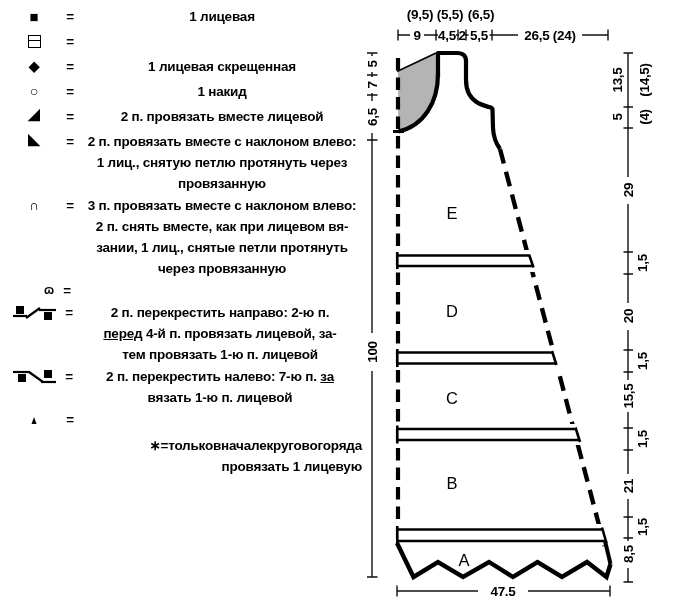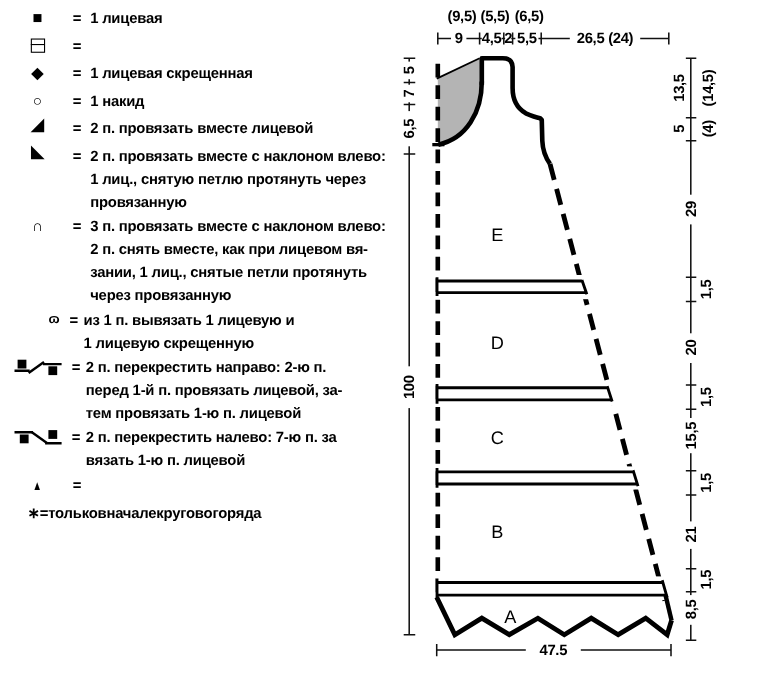--- a/index.html
+++ b/index.html
@@ -5,39 +5,39 @@
   html,body{margin:0;padding:0;background:#fff;}
   .canvas{position:relative;width:690px;height:616px;background:#fff;overflow:hidden;
           font-family:"Liberation Sans",sans-serif;color:#000;}
   
   .legend{position:absolute;left:10px;top:6px;width:352px;font-size:13.5px;line-height:21px;
           font-weight:700;letter-spacing:-0.2px;}
   .lrow{display:flex;align-items:flex-start;margin-bottom:4px;}
   .lrow.tight{margin-bottom:1px;}
   .sym{width:48px;text-align:center;flex:0 0 auto;}
   .eq{width:24px;text-align:center;flex:0 0 auto;}
-  .txt{flex:1 1 auto;}
+  .txt{flex:1 1 auto;text-align:center;}
   .ln{white-space:nowrap;}
-  .ul{}
+  .ul{text-decoration:underline;}
   .purlbox{display:inline-block;width:11px;height:11px;border:1.8px solid #000;position:relative;top:2px;}
   .purlbox::after{content:"";position:absolute;left:-0.5px;right:-0.5px;top:3.6px;border-top:1.8px solid #000;}
   .sq{font-size:15px;}
   .dia{font-size:14px;}
   .cir{font-size:14px;}
   .tri{font-size:15px;line-height:15px;}
   .arch{font-size:14px;font-weight:700;}
   .incg{font-size:12px;}
   .spade{display:inline-block;font-size:12px;transform:scaleX(0.72);}
   .cableicon{display:inline-block;margin-top:3px;}
   .inc-row{margin-left:30px;}
   .inc-row .sym{width:18px;}
   .inc-row .eq{width:18px;}
   .cab-row .sym{width:50px;}
   .cab-row .eq{width:18px;}
-  .footer-ln{margin-left:15px;white-space:nowrap;}
+  .footer-ln{margin-left:15px;white-space:nowrap;text-align:right;}
   
   .schematic{position:absolute;left:0;top:0;}
   svg text{font-family:"Liberation Sans",sans-serif;font-weight:700;font-size:13.5px;
            letter-spacing:-0.3px;fill:#000;}
   svg text.sec{font-size:16.5px;font-weight:400;letter-spacing:0;}
 </style>
 </head>
 <body>
 
 <div class="canvas">
@@ -90,40 +90,36 @@
         <div class="ln">3 п. провязать вместе с наклоном влево:</div>
         <div class="ln">2 п. снять вместе, как при лицевом вя-</div>
         <div class="ln">зании, 1 лиц., снятые петли протянуть</div>
         <div class="ln">через провязанную</div>
       </span>
     </div>
 
     <div class="lrow tight inc-row">
       <span class="sym incg">ɷ</span>
       <span class="eq">=</span>
-      <span class="txt">
-        <div class="ln">из 1 п. вывязать 1 лицевую и</div>
-        <div class="ln">1 лицевую скрещенную</div>
-      </span>
     </div>
 
     <div class="lrow tight cab-row">
       <span class="sym">
         <svg class="cableicon" width="44" height="16" viewBox="0 0 44 16">
           <rect x="3" y="1" width="8" height="8" fill="#000"></rect>
           <path d="M0,11 H14" stroke="#000" stroke-width="2.2" fill="none"></path>
           <path d="M13,13 L27,3" stroke="#000" stroke-width="2.2" fill="none"></path>
           <path d="M26,5 H43" stroke="#000" stroke-width="2.2" fill="none"></path>
           <rect x="31" y="7" width="8" height="8" fill="#000"></rect>
         </svg>
       </span>
       <span class="eq">=</span>
       <span class="txt">
         <div class="ln">2 п. перекрестить направо: 2-ю п.</div>
-        <div class="ln"><span class="ul">перед</span><span> 1-й п. провязать лицевой, за-</span></div>
+        <div class="ln"><span class="ul">перед</span><span> 4-й п. провязать лицевой, за-</span></div>
         <div class="ln">тем провязать 1-ю п. лицевой</div>
       </span>
     </div>
 
     <div class="lrow tight cab-row">
       <span class="sym">
         <svg class="cableicon" width="44" height="16" viewBox="0 0 44 16">
           <path d="M0,3 H17" stroke="#000" stroke-width="2.2" fill="none"></path>
           <rect x="5" y="5" width="8" height="8" fill="#000"></rect>
           <path d="M16,3 L30,13" stroke="#000" stroke-width="2.2" fill="none"></path>
@@ -137,20 +133,21 @@
         <div class="ln">вязать 1-ю п. лицевой</div>
       </span>
     </div>
 
     <div class="lrow">
       <span class="sym"><span class="spade">▲</span></span>
       <span class="eq">=</span>
     </div>
 
     <div class="footer-ln">∗=тольковначалекруговогоряда</div>
+    <div class="footer-ln">провязать 1 лицевую</div>
   </div>
 
   <svg class="schematic" width="690" height="616" viewBox="0 0 690 616">
 
     <path d="M398,71 L436,53 L438,55 L438,74 C438,102 424,126 399,131 L398,131 Z" fill="#b4b4b4" stroke="none"></path>
     <path d="M397,71.5 L436,53" stroke="#000" stroke-width="1.6" fill="none"></path>
 
     <path d="M398,58 V543" stroke="#000" stroke-width="4.2" fill="none" stroke-dasharray="12.5 7"></path>
     <path d="M500,149 L604.5,546" stroke="#000" stroke-width="4.4" fill="none" stroke-dasharray="15 8.5"></path>
 

